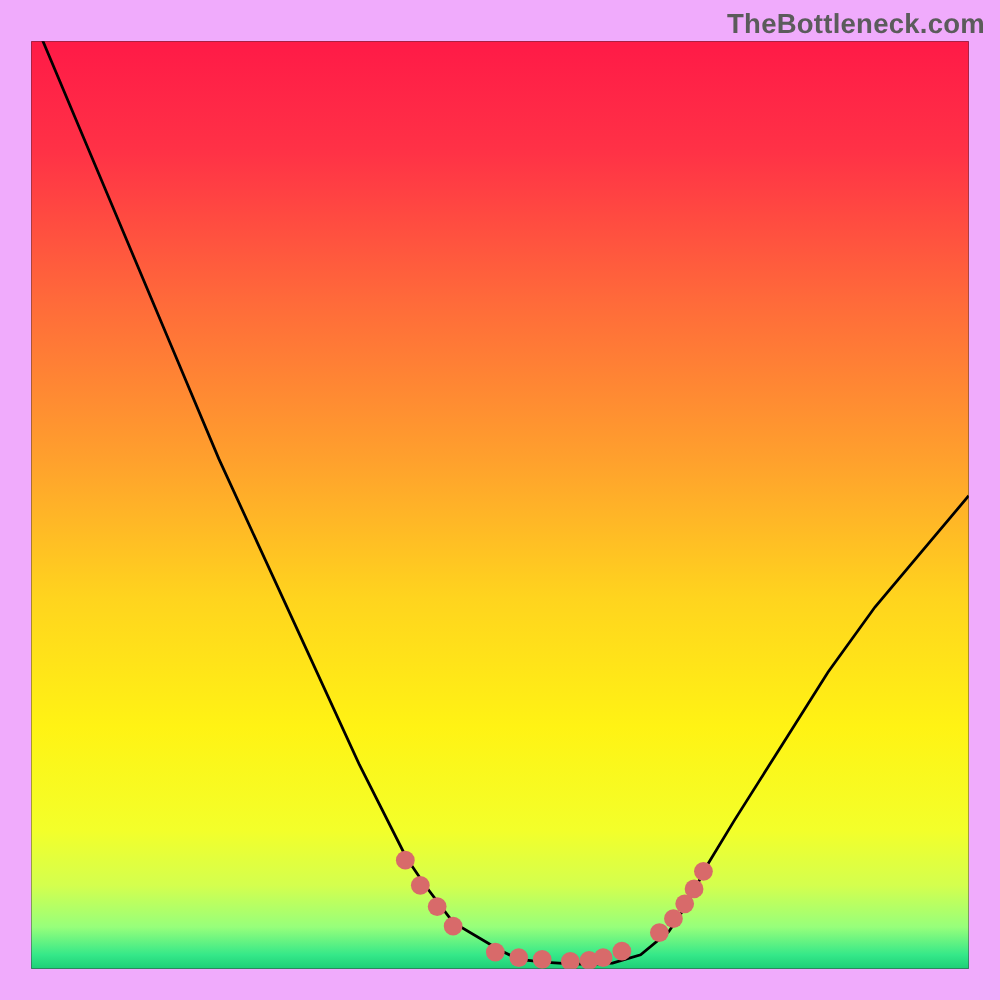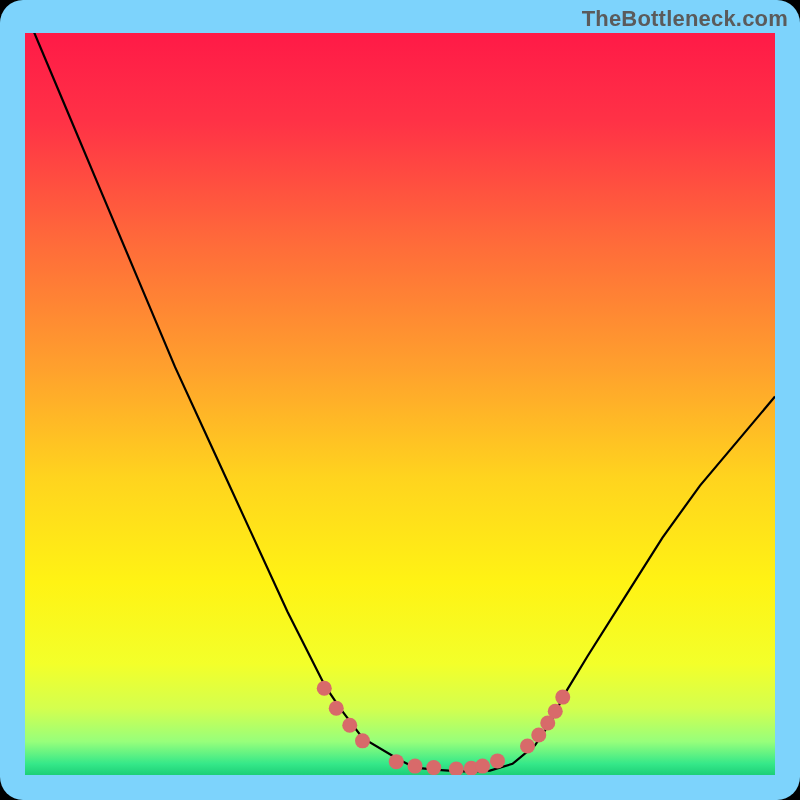--- a/index.html
+++ b/index.html
@@ -7,23 +7,22 @@
     padding: 0;
     background: #000;
     width: 800px;
     height: 800px;
     overflow: hidden;
     font-family: Arial, Helvetica, sans-serif;
   }
   .frame {
     width: 800px;
     height: 800px;
-    background: #7dd3fc;
+    background: #f0abfc;
     position: relative;
-    border-radius: 23px;
   }
   .watermark {
     position: absolute;
     top: 6px;
     right: 12px;
     color: #5b5b5b;
     font-size: 22px;
     font-weight: 600;
     letter-spacing: 0.2px;
     z-index: 5;

